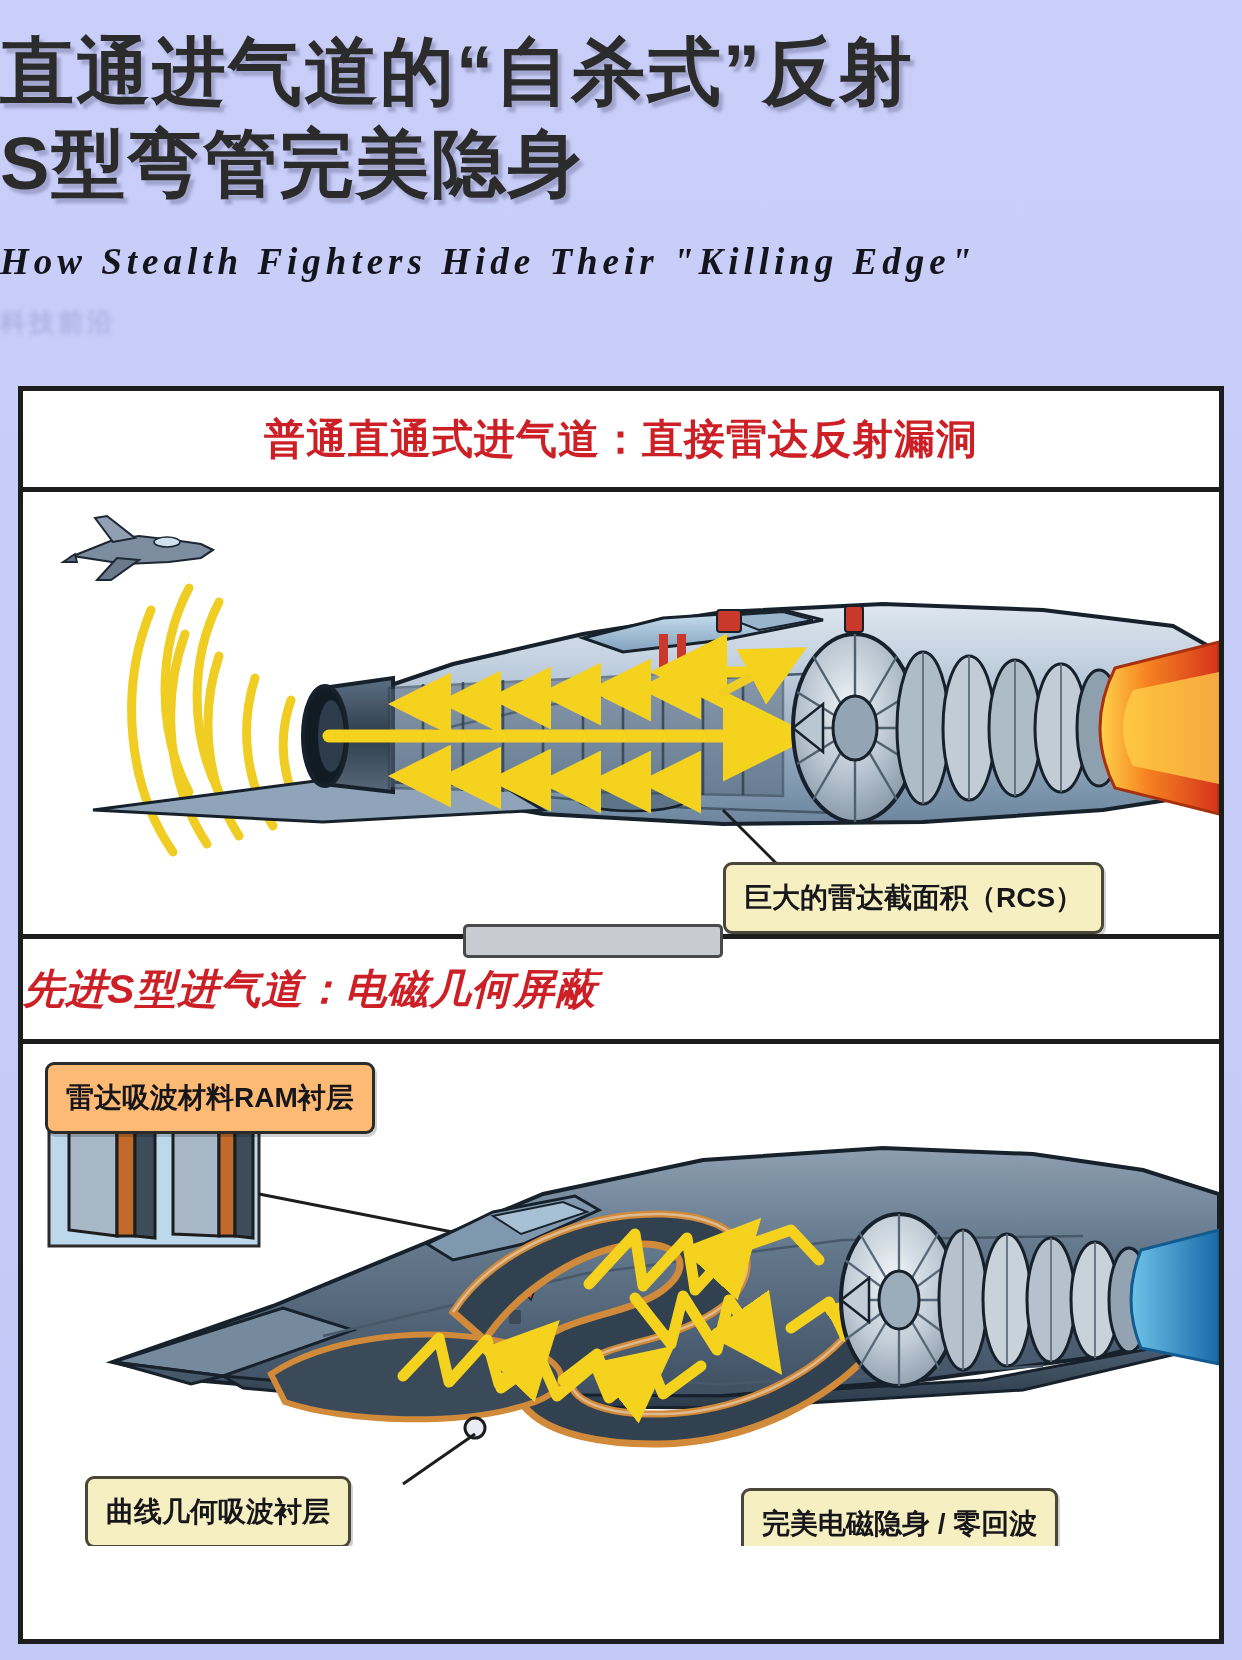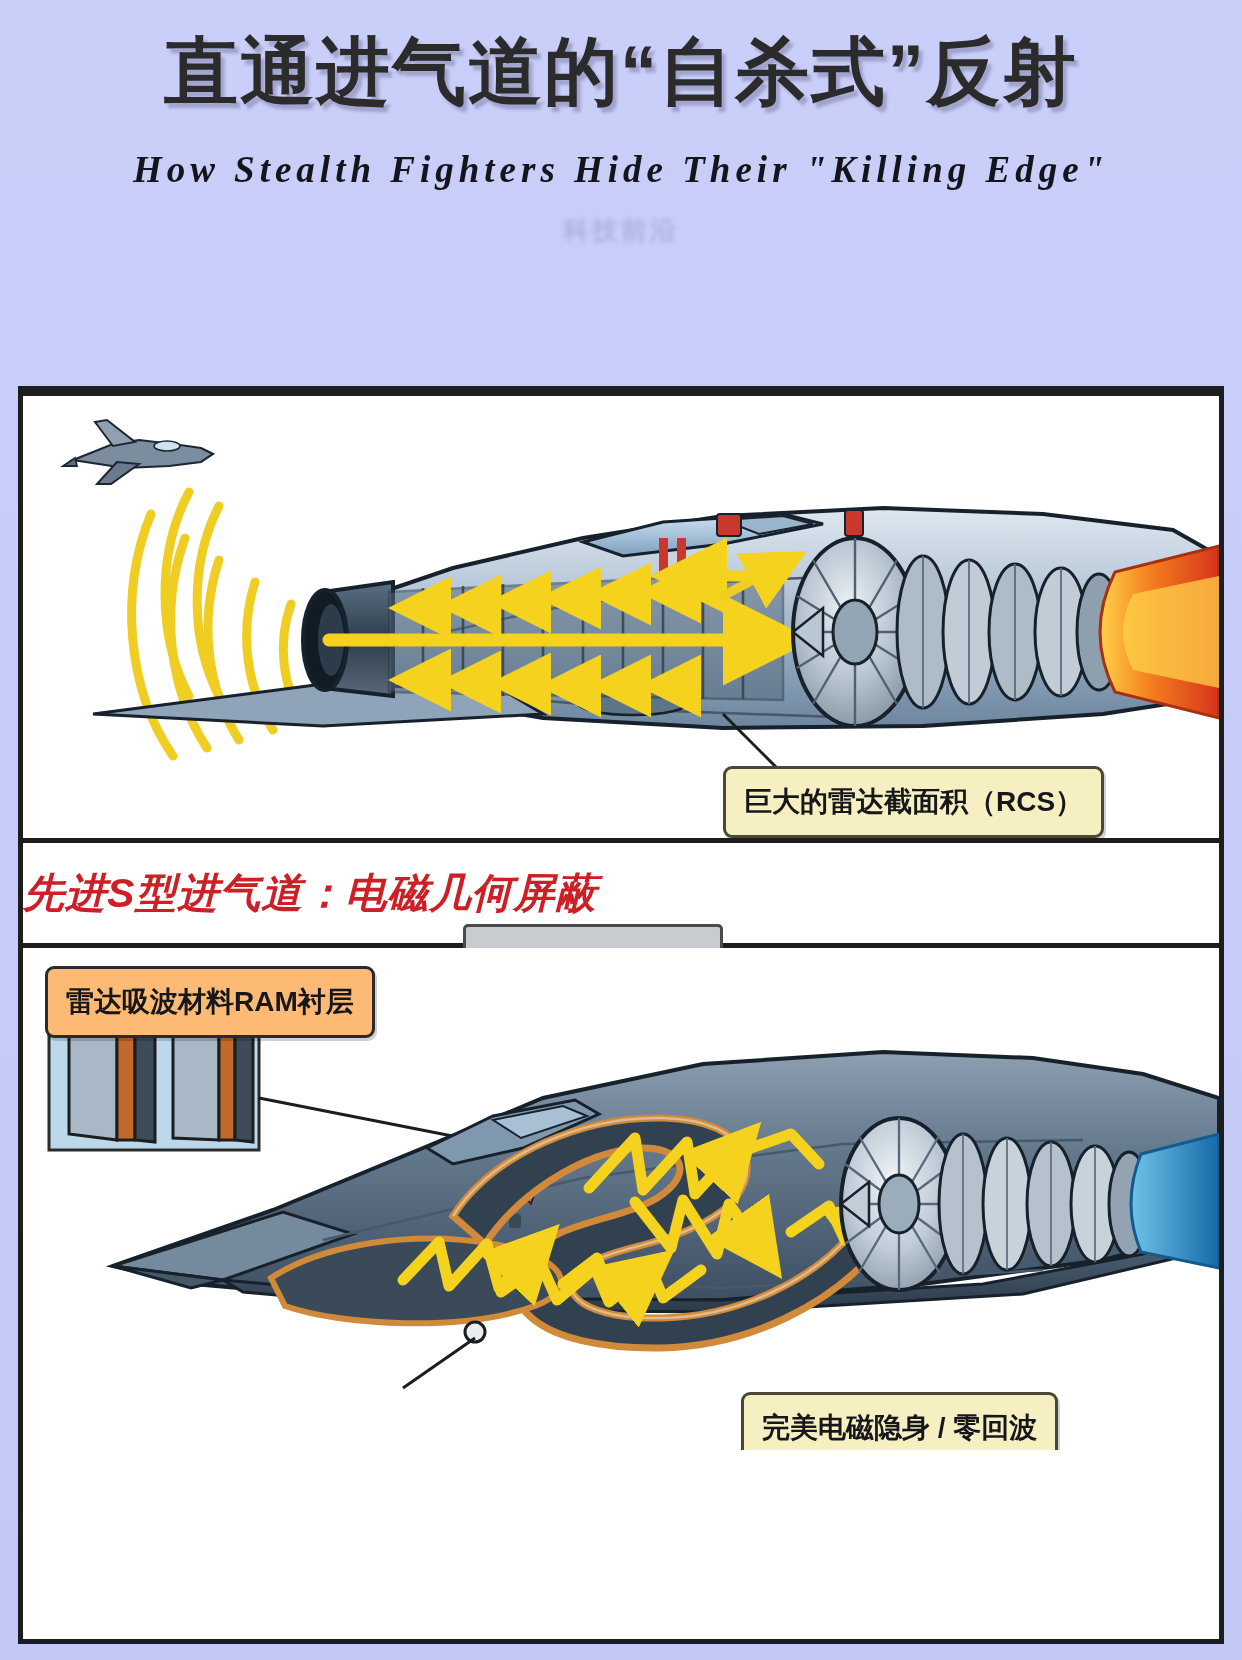--- a/index.html
+++ b/index.html
@@ -7,21 +7,21 @@
     width: 1242px; height: 1660px;
     background: #c8cef8;
     font-family: "Liberation Sans", "DejaVu Sans", sans-serif;
     overflow: hidden;
   }
   .page { position: relative; width: 1242px; height: 1660px;
           background: linear-gradient(180deg,#c9cff9 0%, #c6ccf7 55%, #c3c9f6 100%); }
 
   
   .header { position: absolute; left: 0; top: 0; width: 1242px; height: 380px;
-            text-align: center; padding-top: 26px; }
+            padding-top: 26px; }
   .title-line {
     font-size: 74px; font-weight: 800; color: #2b2b2b; letter-spacing: 2px;
     line-height: 1.24; text-shadow: 4px 5px 3px rgba(110,110,150,.45);
     font-family: "Liberation Sans", "DejaVu Sans", sans-serif;
   }
   .subtitle {
     margin-top: 30px; font-size: 37px; color: #14141c; letter-spacing: 5px;
     font-family: "Liberation Serif", "DejaVu Serif", serif;
     font-style: italic; font-weight: 700;
   }
@@ -50,26 +50,30 @@
 
   svg { display: block; }
 </style>
 </head>
 <body>
 
 <div class="page">
 
   <div class="header">
     <div class="title-line">直通进气道的“自杀式”反射</div>
+    <div class="title-line">S型弯管完美隐身</div>
     <div class="subtitle">How Stealth Fighters Hide Their "Killing Edge"</div>
     <div class="watermark">科技前沿</div>
   </div>
 
   <div class="card">
 
+    <div style="height:96px;display:flex;align-items:center;justify-content:center;">
+      <div class="panel-head">普通直通式进气道：直接雷达反射漏洞</div>
+    </div>
     <div class="hrule"></div>
 
     <div class="stage" style="height:442px;background:#ffffff;">
 
       <svg width="1196" height="442" viewBox="0 0 1196 442">
         <defs>
           <linearGradient id="fuse1" x1="0" y1="0" x2="0" y2="1">
             <stop offset="0%" stop-color="#dfe7ef"></stop>
             <stop offset="35%" stop-color="#b9c9da"></stop>
             <stop offset="70%" stop-color="#8ea5bb"></stop>
@@ -350,18 +354,19 @@
         <g>
           <path d="M1118,206 L1196,186 L1196,320 L1118,304 Q1098,256 1118,206 Z" fill="url(#exh2)" stroke="#135a8e" stroke-width="3"></path>
         </g>
 
         <circle cx="452" cy="384" r="10" fill="#e9edf1" stroke="#1d1d1d" stroke-width="3"></circle>
         <path d="M452,390 L380,440" fill="none" stroke="#1d1d1d" stroke-width="3"></path>
       </svg>
 
       <div class="callout grey" style="left:22px; top:18px;">雷达吸波材料RAM衬层</div>
 
+      <div class="callout" style="left:62px; top:432px;">曲线几何吸波衬层</div>
 
       <div class="callout" style="left:718px; top:432px;margin-top:12px;">完美电磁隐身 / 零回波</div>
     </div>
 
   </div>
 </div>
 
 </body></html>

